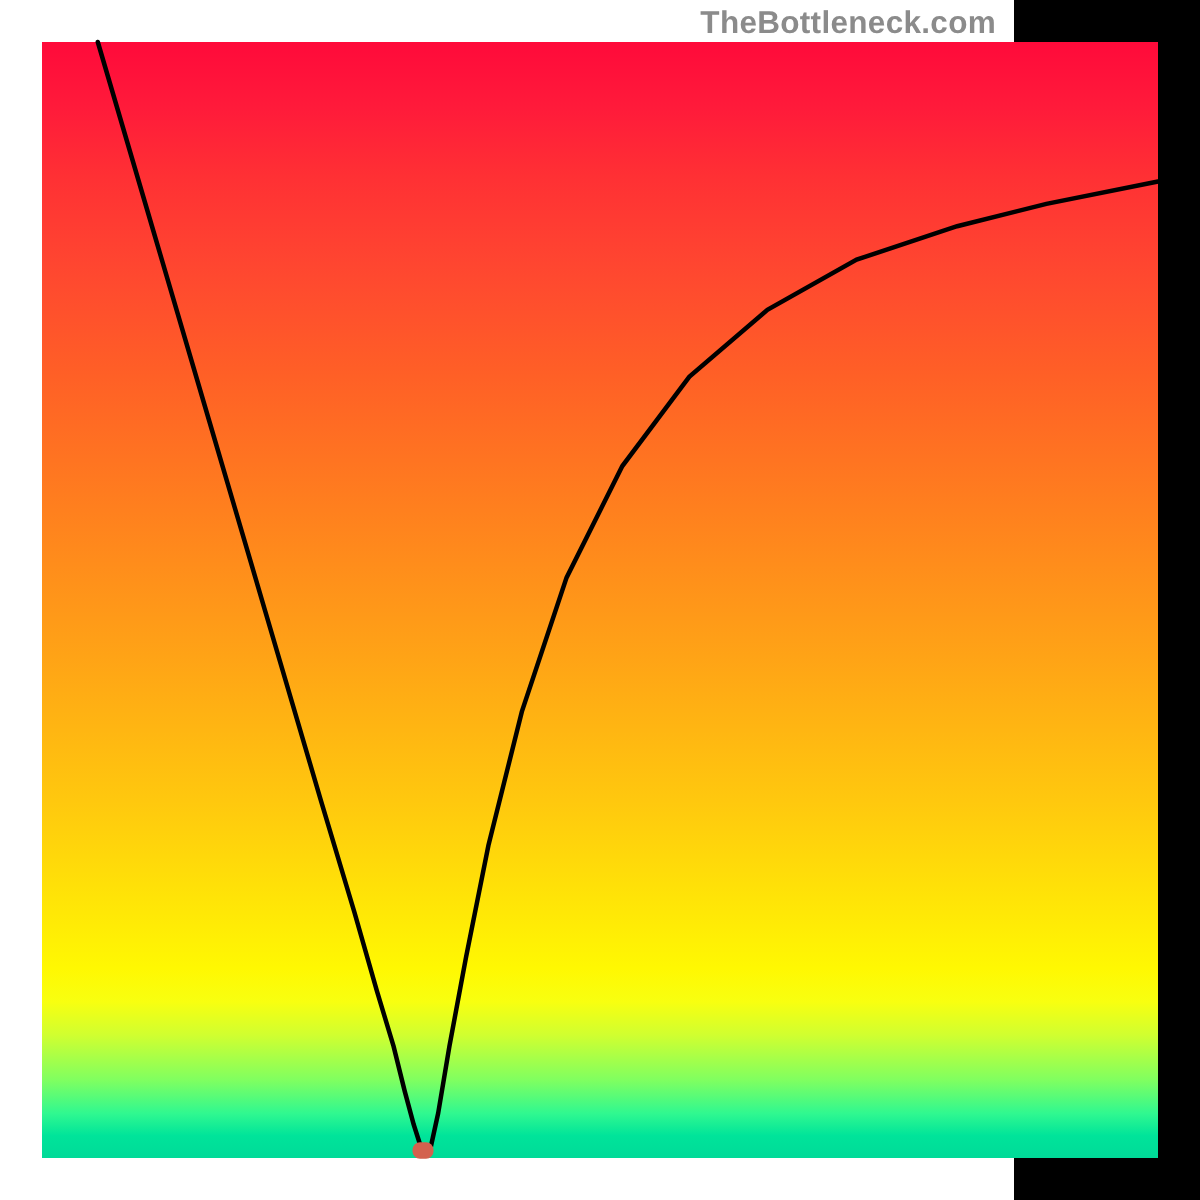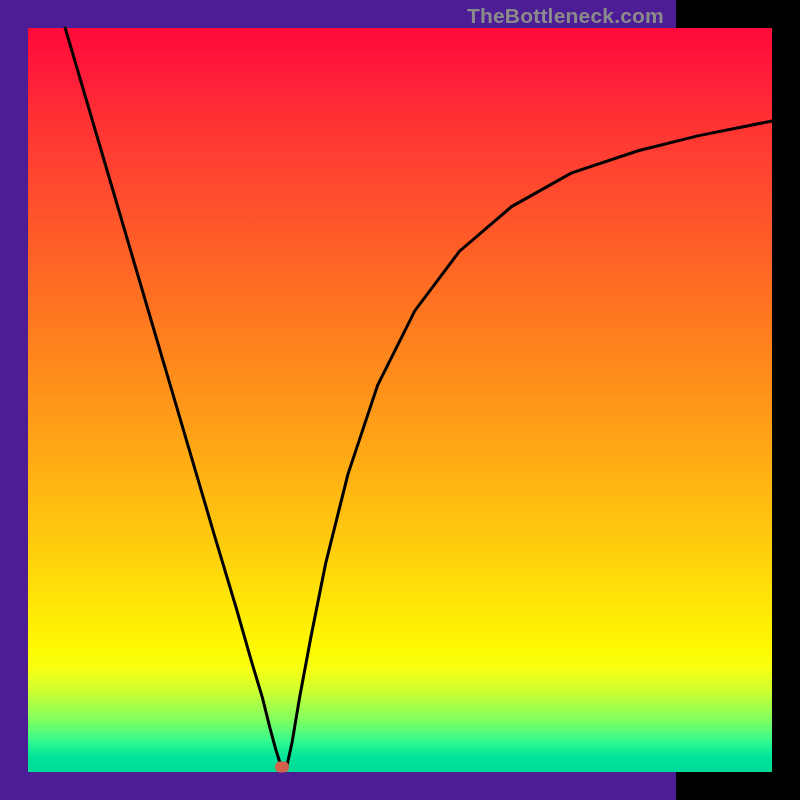--- a/index.html
+++ b/index.html
@@ -9,21 +9,21 @@
     height: 800px;
     background: #000000;
     overflow: hidden;
   }
   .frame {
     position: absolute;
     top: 0;
     left: 0;
     width: 676px;
     height: 800px;
-    background: #4c1d95;
+    background: #ffffff;
   }
   .gradient {
     position: absolute;
     top: 28px;
     left: 28px;
     width: 744px;
     height: 744px;
     background: linear-gradient(to bottom,
       #ff0a3a 0%,
       #ff1b3a 6%,

